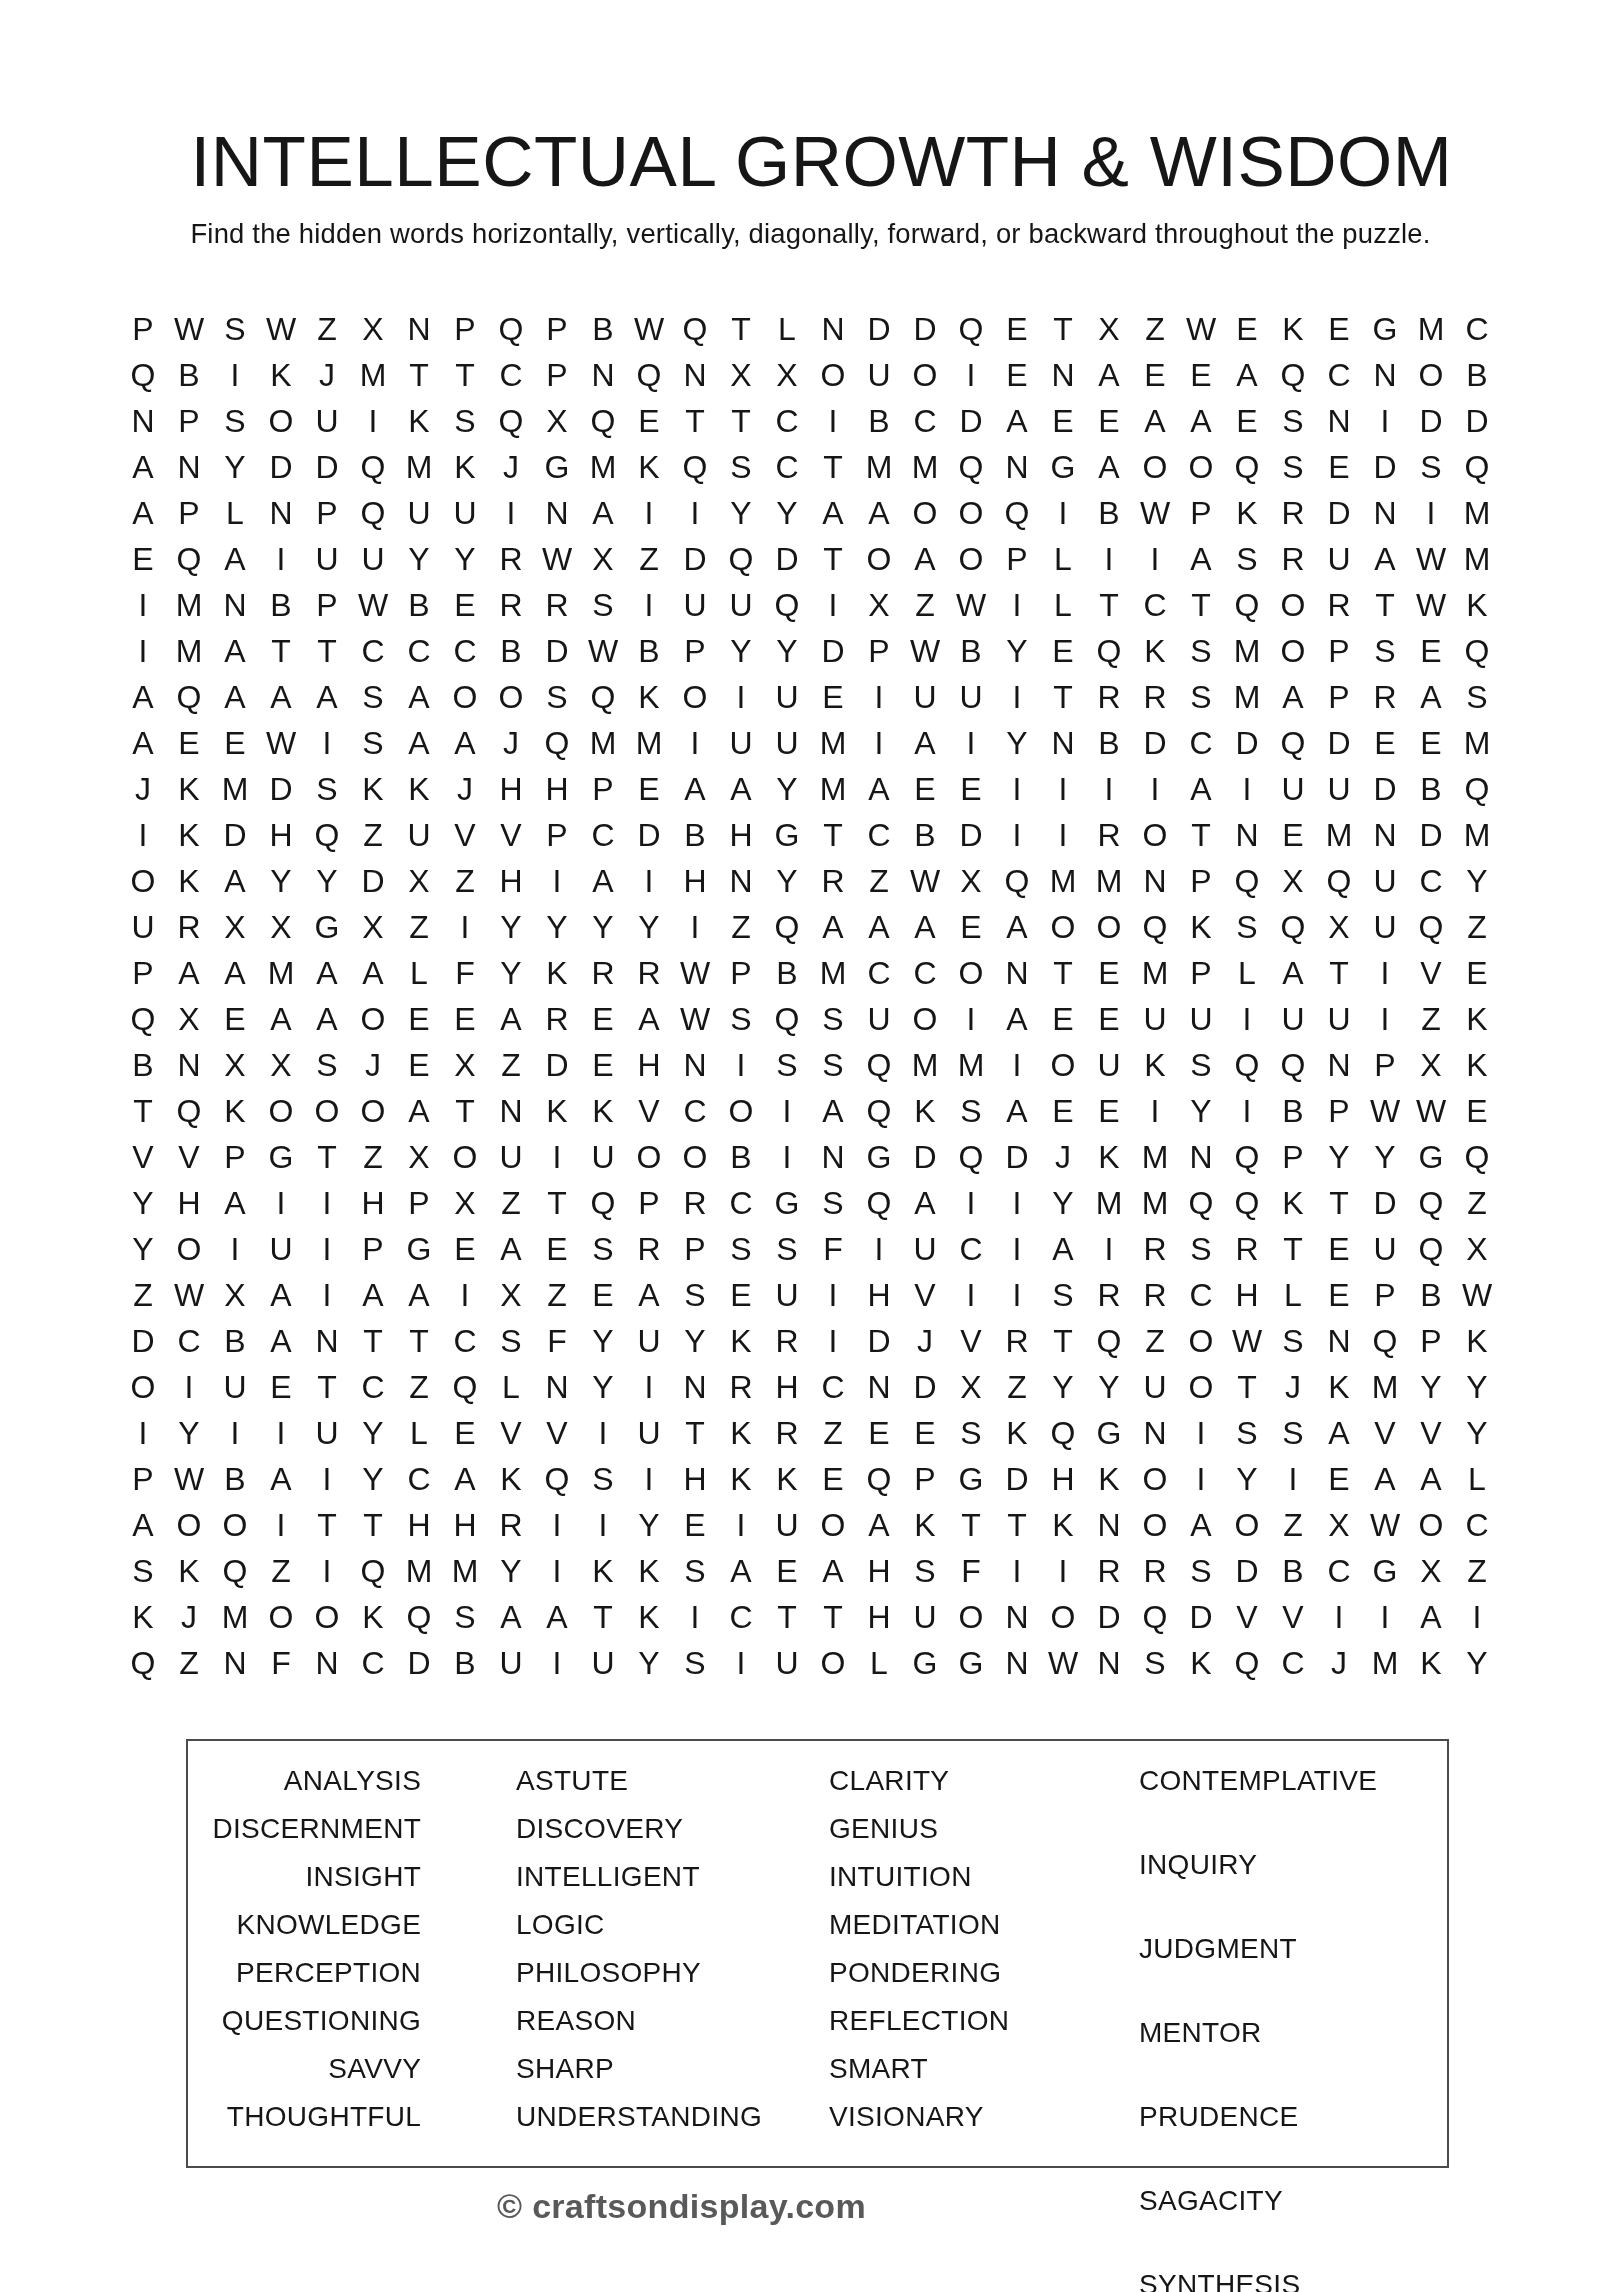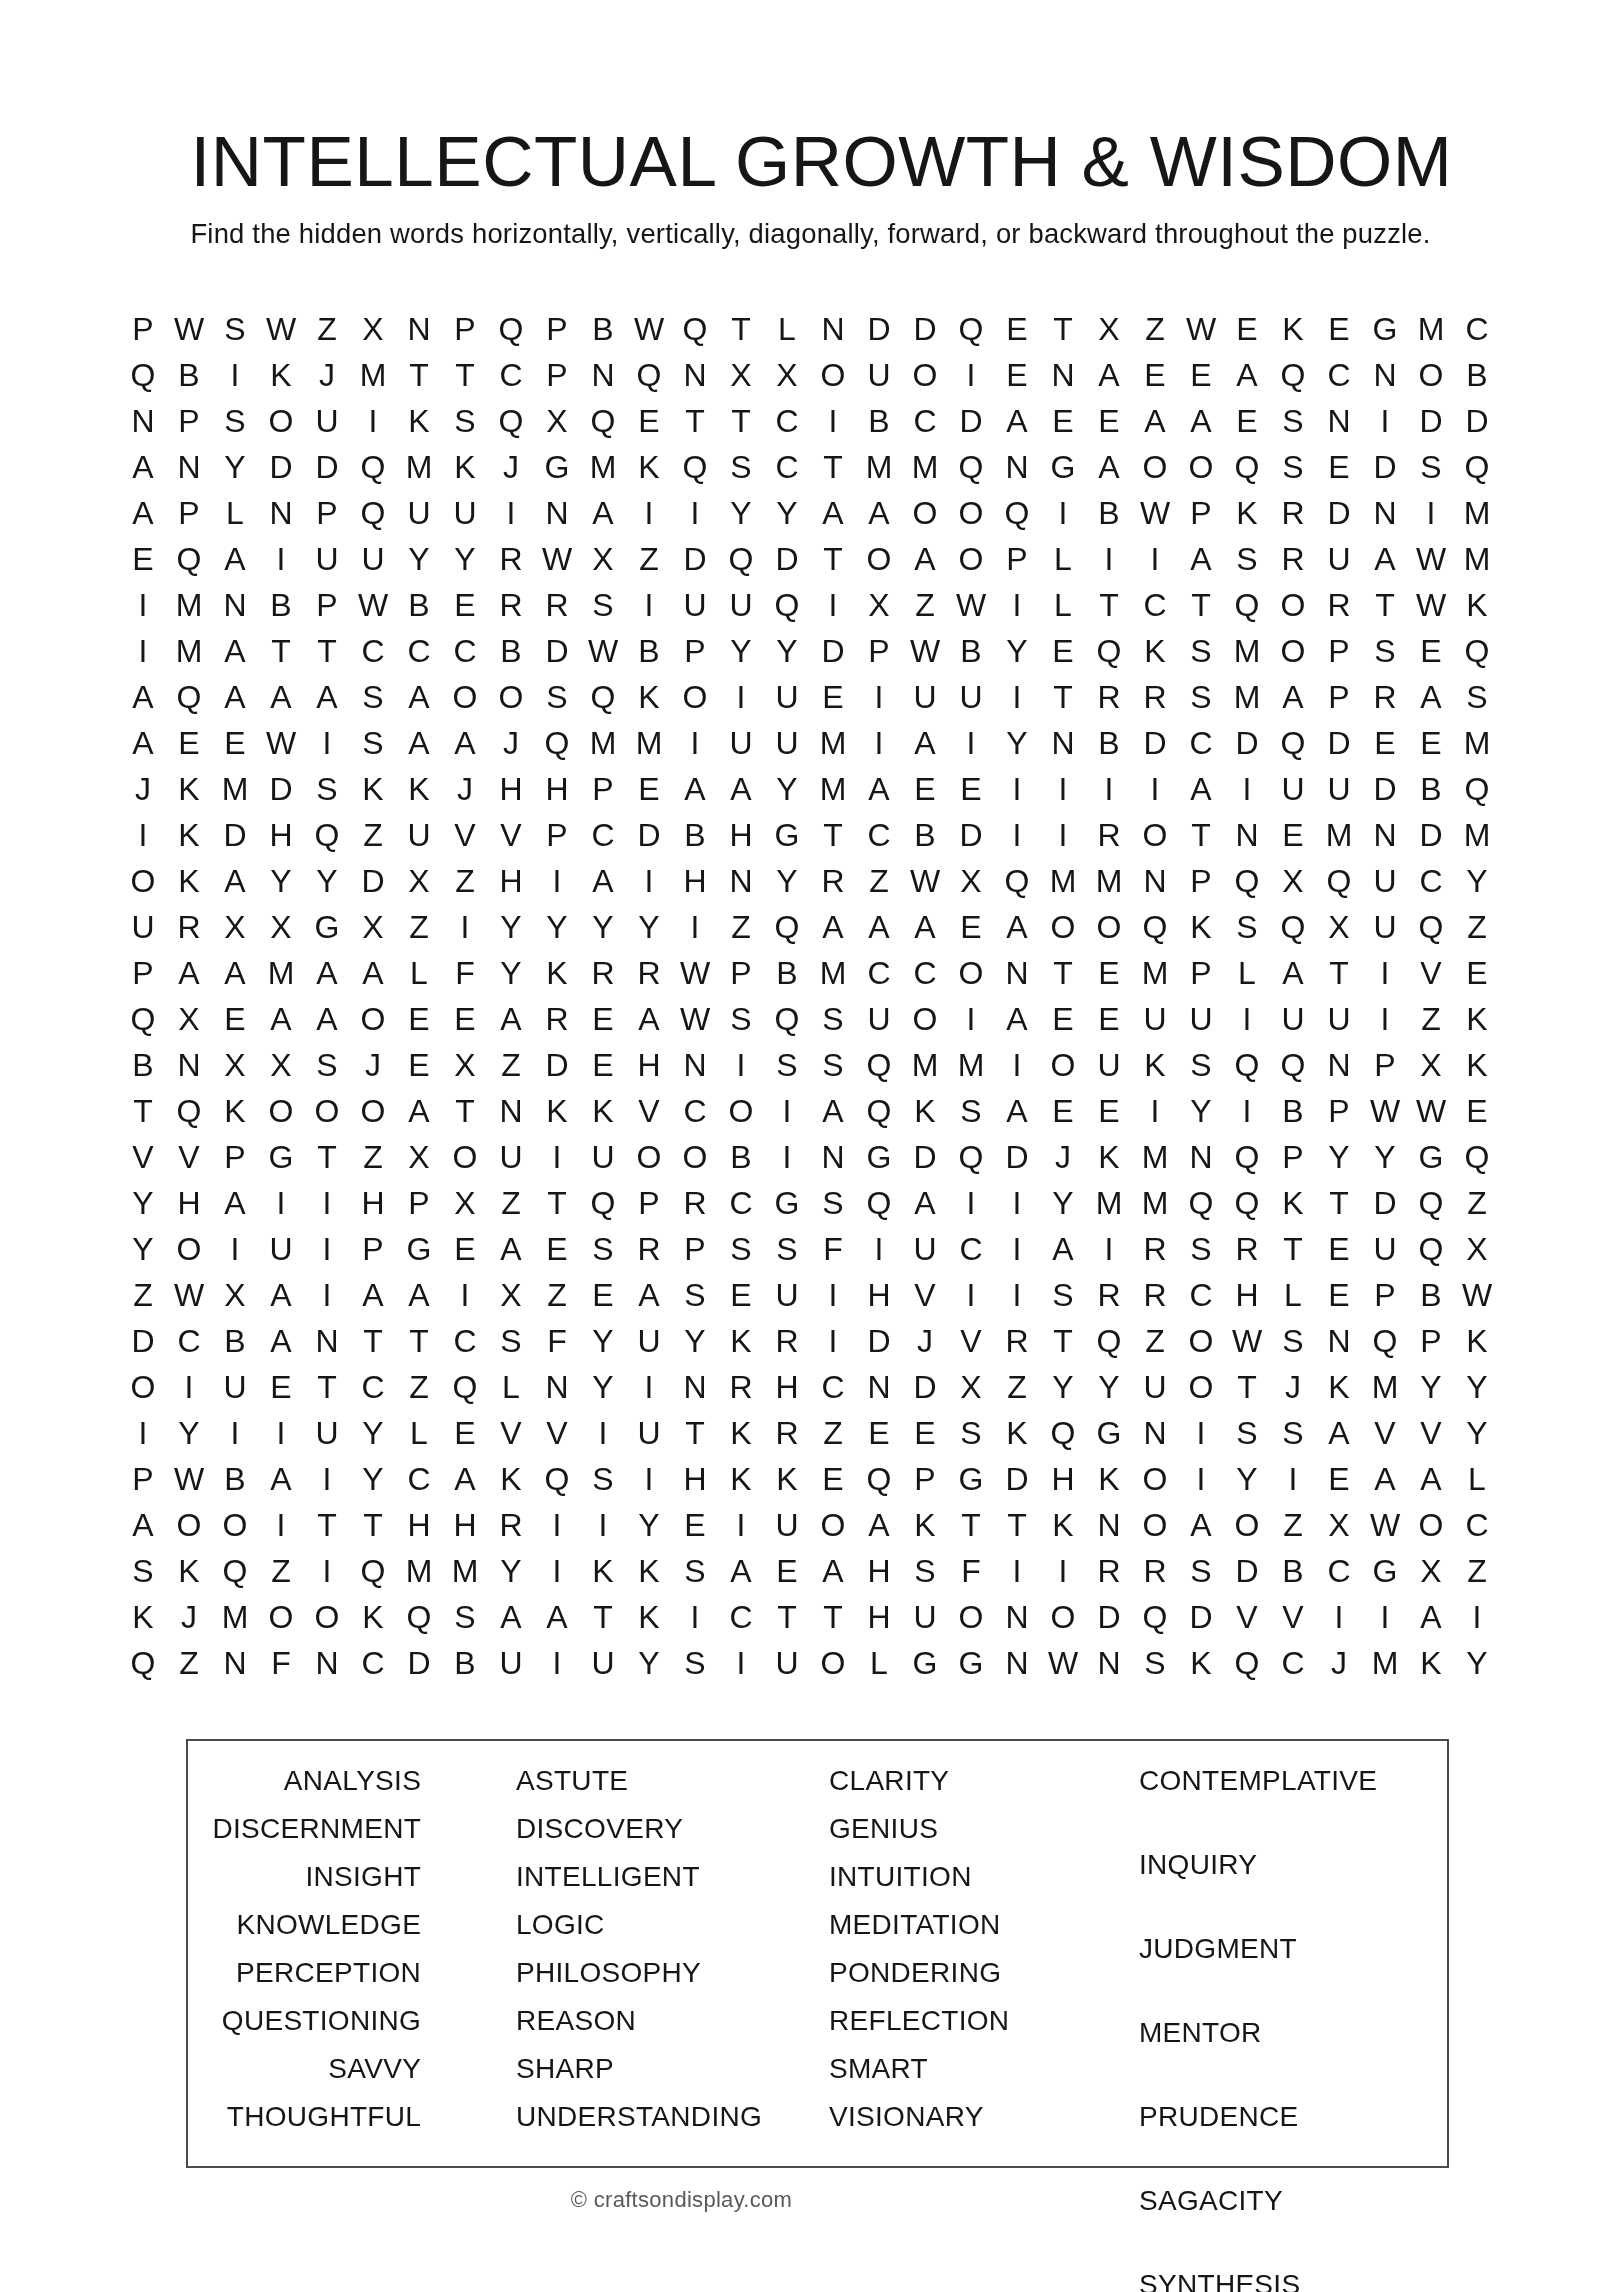--- a/index.html
+++ b/index.html
@@ -54,21 +54,21 @@
   .wordcol.c2{left:641px;}
   .wordcol.c3{left:951px;gap:36px;}
   .word{
     font-size:28px;font-weight:500;letter-spacing:0.3px;
     line-height:48px;white-space:nowrap;
     color:var(--ink);
   }
   .footer{
     position:absolute;top:2187px;left:0;width:1363px;
     text-align:center;
-    font-size:22px;font-weight:400;letter-spacing:0.3px;
+    font-size:34px;font-weight:700;letter-spacing:0.3px;
     color:var(--muted);
   }
 </style>
 </head>
 <body>
 
 <main>
   <h1 class="title">INTELLECTUAL GROWTH &amp; WISDOM</h1>
   <p class="instruction">Find the hidden words horizontally, vertically, diagonally, forward, or backward throughout the puzzle.</p>
 

